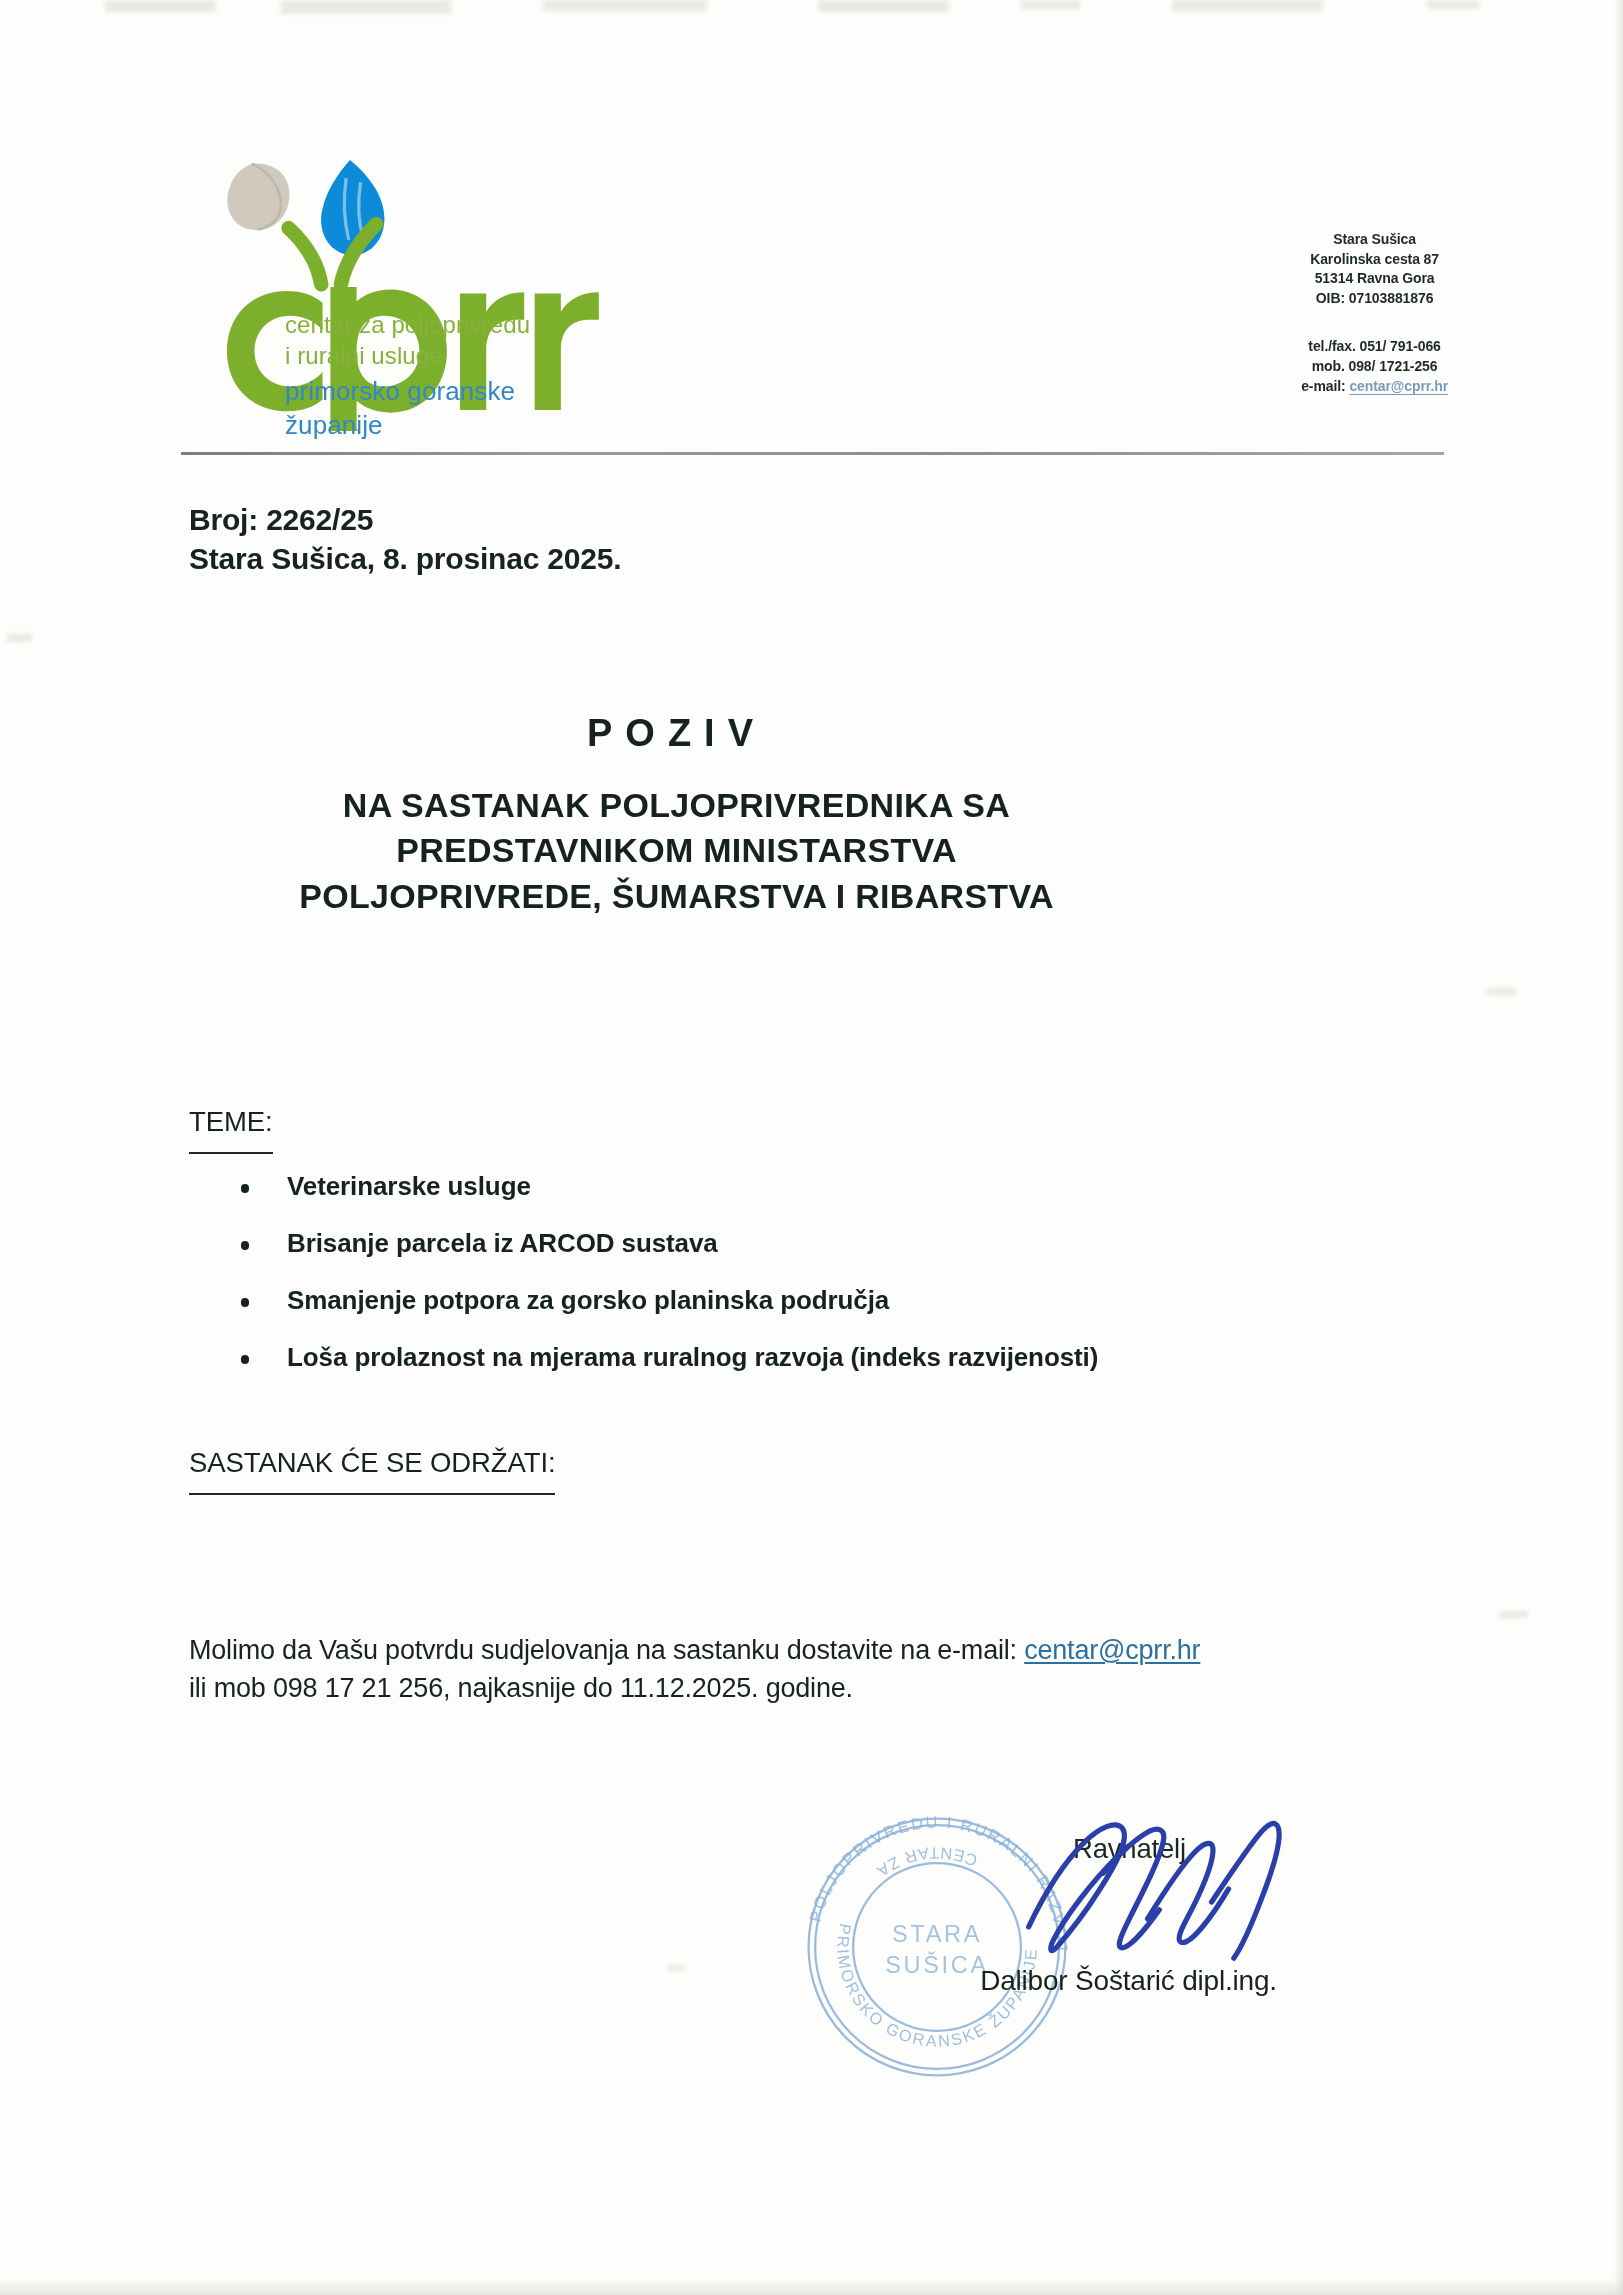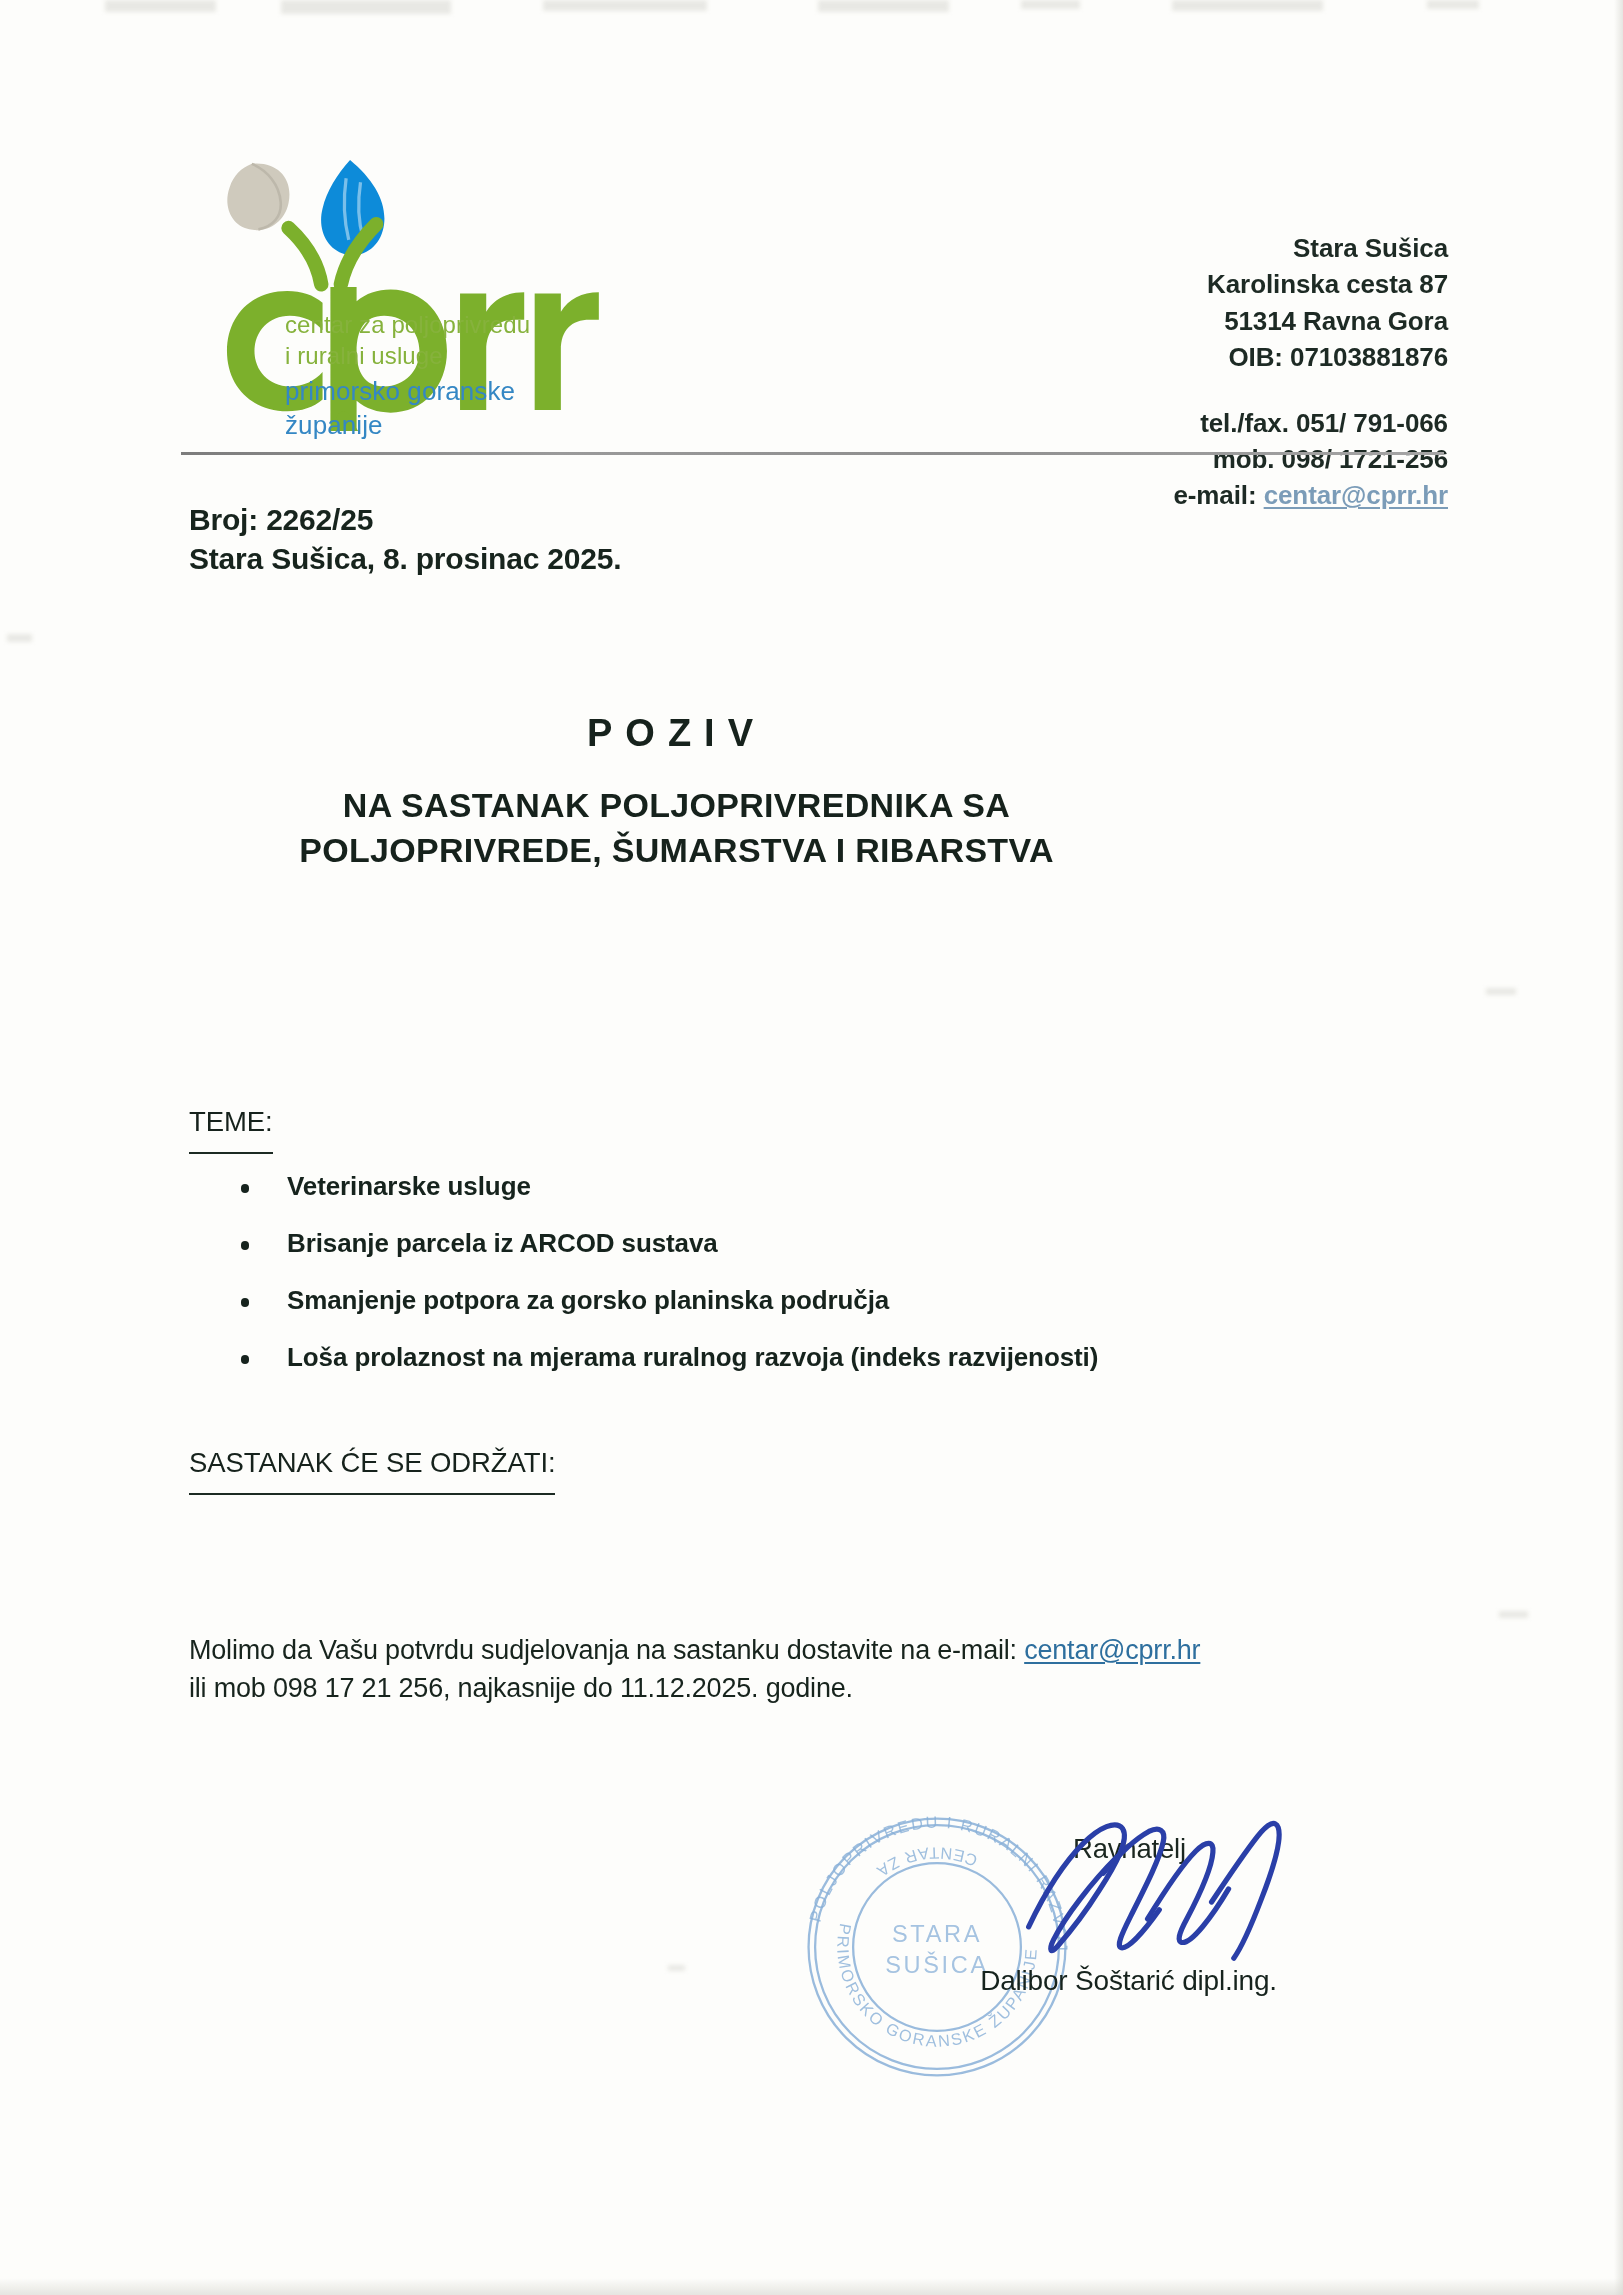--- a/index.html
+++ b/index.html
@@ -79,22 +79,22 @@
   .logo-tagline.lower {
     top: 374px;
     font-size: 26px;
     line-height: 1.32;
   }
 
   .contact-block {
     position: absolute;
     right: 175px;
     top: 230px;
-    text-align: right;
-    font-size: 26px;
+    text-align: center;
+    font-size: 14px;
     line-height: 1.40;
     font-weight: 700;
     color: #1d2a24;
     letter-spacing: -0.1px;
   }
   .contact-block .gap { display: block; height: 29px; }
   .contact-block .row { display: block; white-space: nowrap; }
   .contact-block .mail-label { color: #1d2a24; }
   .contact-block .mail-link {
     color: #7b9cb8;
@@ -354,20 +354,21 @@
 
     <div class="rule"></div>
   </div>
 
   <div class="refline first">Broj: 2262/25</div>
   <div class="refline second">Stara Sušica, 8. prosinac 2025.</div>
 
   <div class="doc-title">
     <span class="kicker">POZIV</span>
     <span class="tline">NA SASTANAK POLJOPRIVREDNIKA SA</span>
+    <span class="tline">PREDSTAVNIKOM MINISTARSTVA</span>
     <span class="tline">POLJOPRIVREDE, ŠUMARSTVA I RIBARSTVA</span>
   </div>
 
   <div class="section-head head-teme"><span class="u">TEME:</span></div>
 
   <ul class="bullets">
     <li>Veterinarske usluge</li>
     <li>Brisanje parcela iz ARCOD sustava</li>
     <li>Smanjenje potpora za gorsko planinska područja</li>
     <li>Loša prolaznost na mjerama ruralnog razvoja (indeks razvijenosti)</li>

